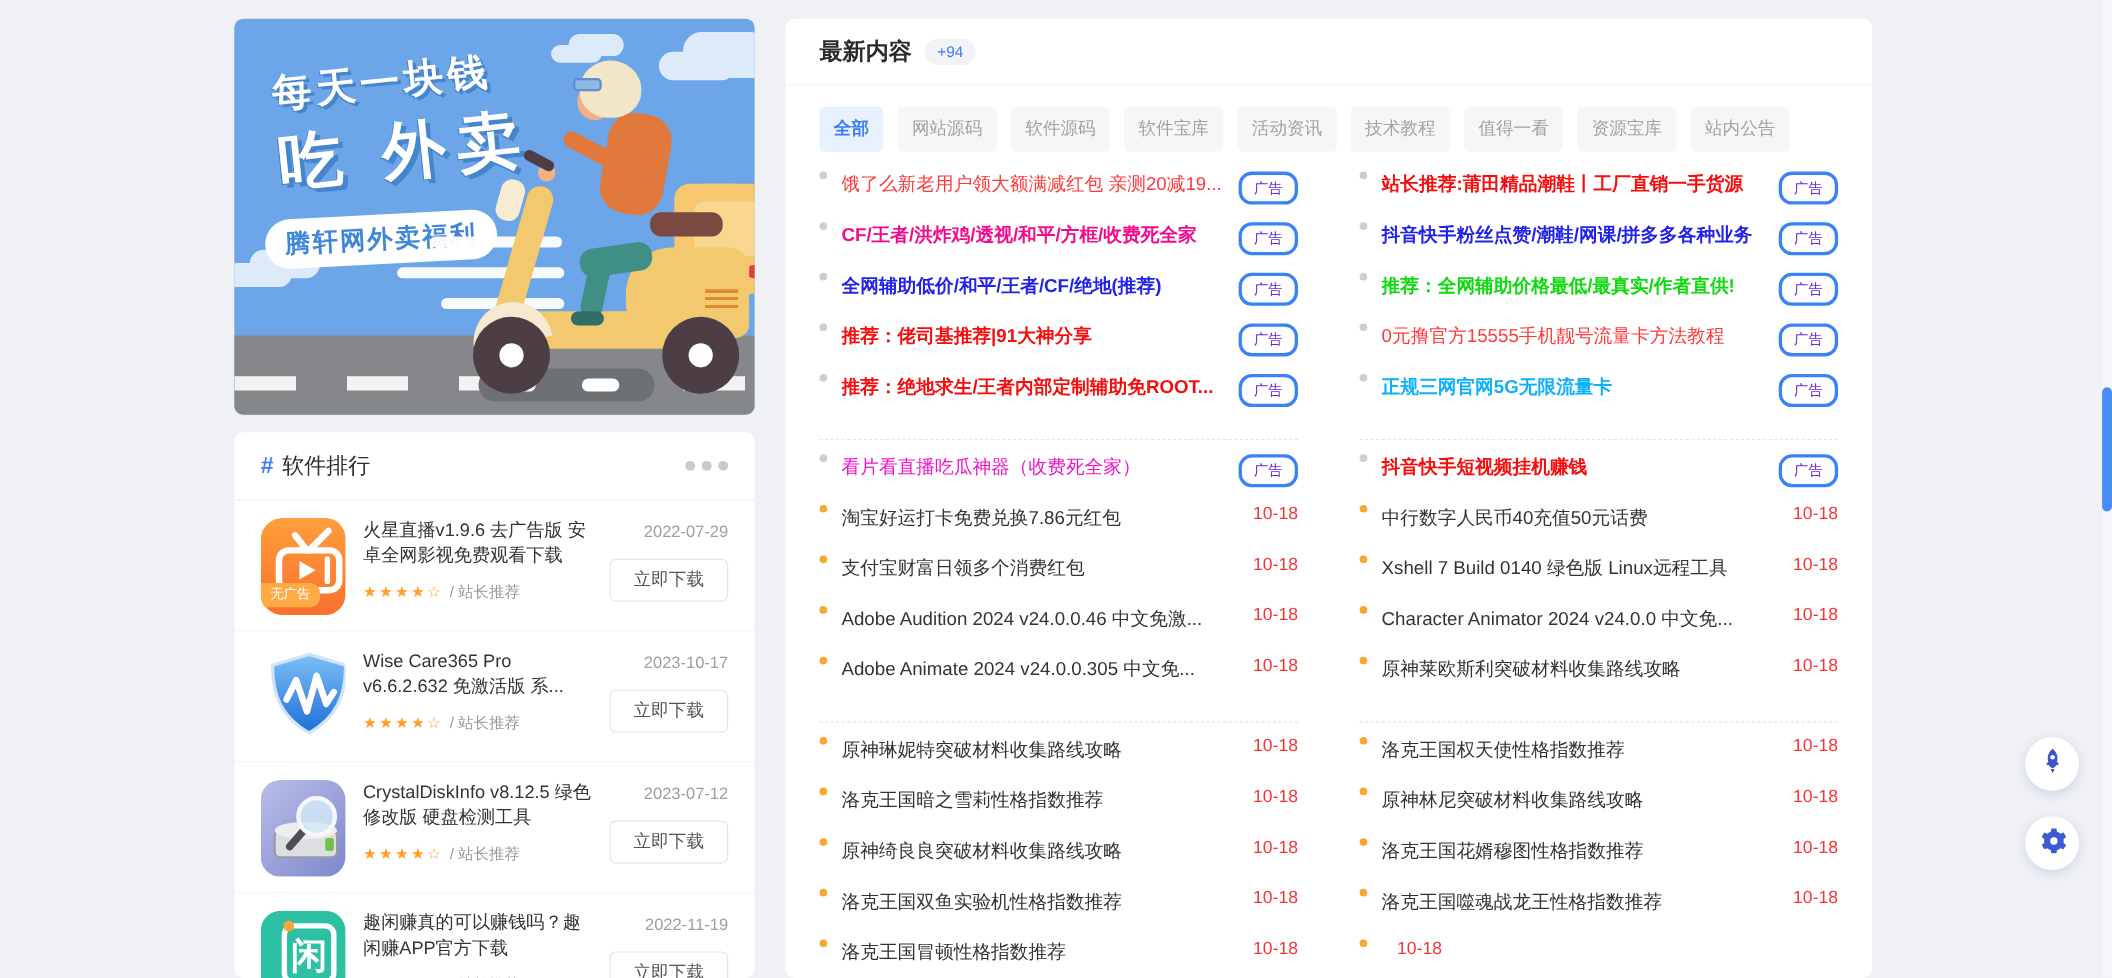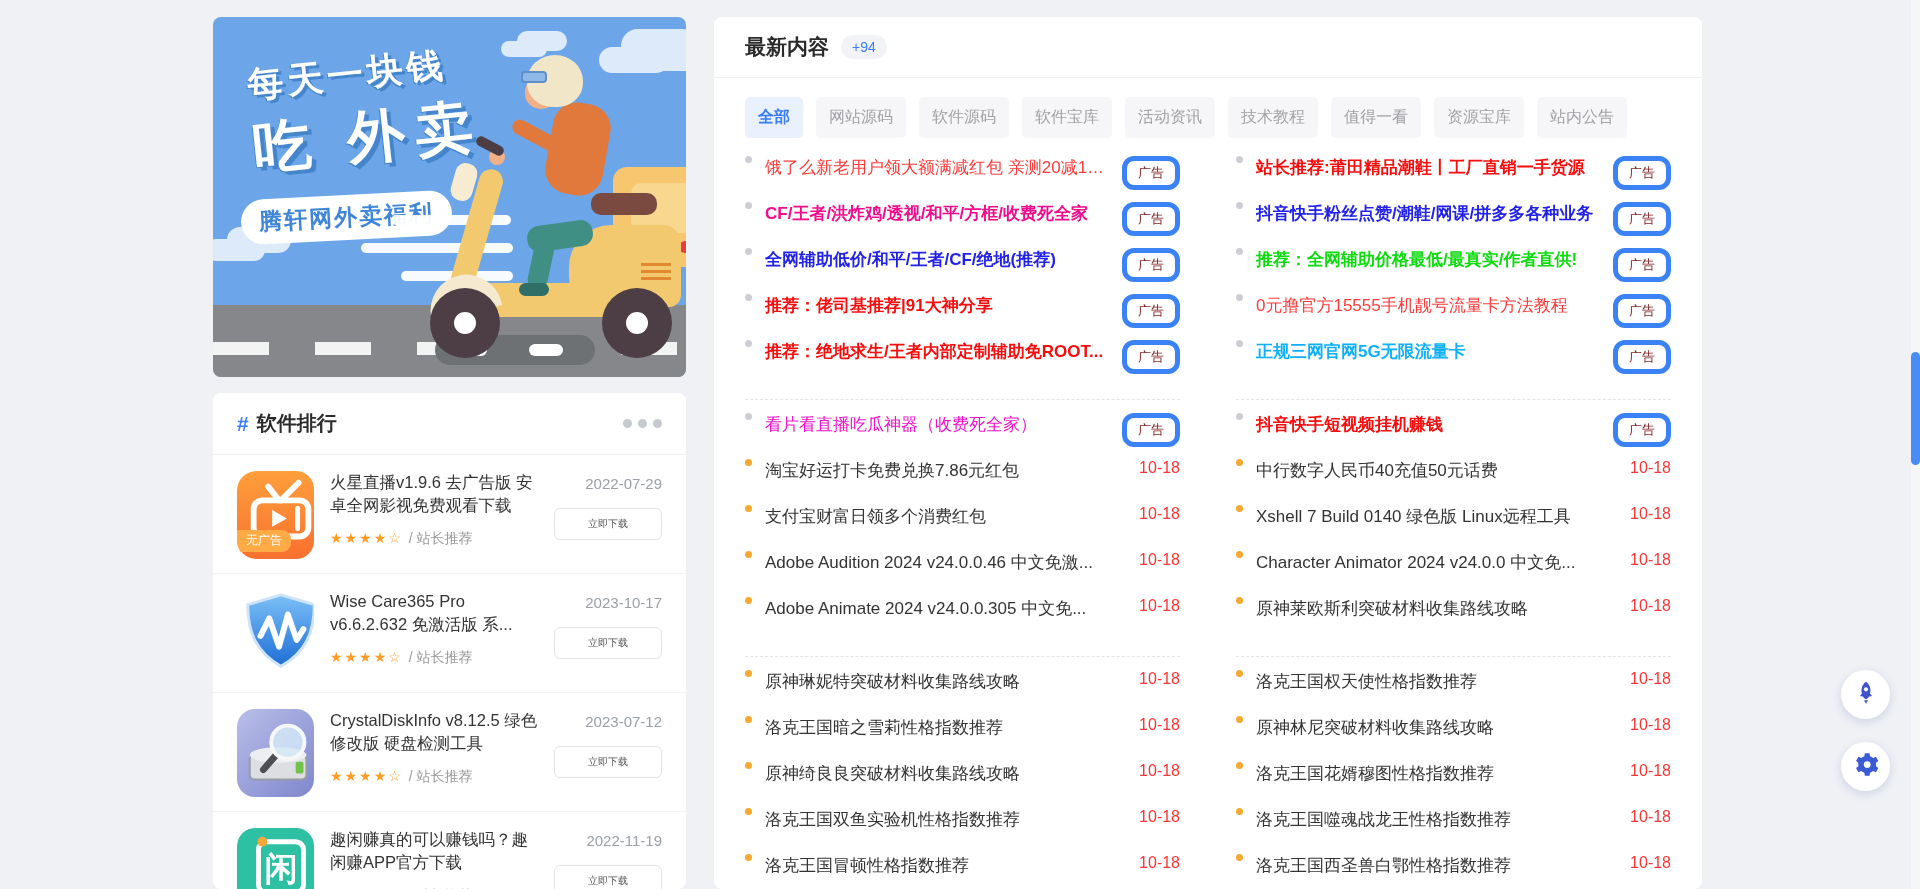--- a/index.html
+++ b/index.html
@@ -85,37 +85,37 @@
   .shin { position:absolute; left:318px; top:222px; width:20px; height:50px; background:#3f8f85;
           border-radius:9px; transform:rotate(12deg); }
   .shoe { position:absolute; left:306px; top:266px; width:30px; height:13px; background:#2f6f68;
           border-radius:7px; }
 
   
   .ranking { margin-top:16px; height:496px; overflow:hidden; position:relative; }
   .rank-head { display:flex; align-items:center; height:62px; padding:0 24px;
                border-bottom:1px solid #f0f0f2; }
   .rank-hash { color:#3b7cf7; font-size:21px; font-weight:bold; margin-right:8px; }
-  .rank-title { font-size:20px; font-weight:bold; color:#2c2c2c; }
+  .rank-title { font-size:20px; font-weight:normal; color:#2c2c2c; }
   .rank-dots { margin-left:auto; display:flex; gap:6px; cursor:pointer; }
   .rank-dots i { width:9px; height:9px; border-radius:50%; background:#c6cad0; display:block; }
   .rank-item { display:flex; padding:16px 24px 14px; border-bottom:1px solid #f3f3f5; }
   .app-icon { width:77px; height:88px; border-radius:18px; margin-right:16px; flex:none;
               position:relative; overflow:hidden; }
   .app-icon svg { display:block; width:88px; height:88px; }
   .app-badge { position:absolute; left:0; bottom:7px; background:#ffab45; color:#fff;
                font-size:12px; padding:2px 9px 3px; border-radius:0 9px 9px 0; }
   .rank-mid { flex:1; min-width:0; display:flex; flex-direction:column; }
   .rank-name { font-size:16.5px; color:#333; line-height:1.42; height:47px; overflow:hidden; cursor:pointer;}
   .rank-meta { margin-top:12px; font-size:14px; color:#9a9a9a; }
   .rank-meta .stars { color:#ff9d28; letter-spacing:2px; margin-right:6px; font-size:14px;}
   .rank-right { width:118px; flex:none; display:flex; flex-direction:column; align-items:flex-end; }
   .rank-date { font-size:15px; color:#9aa0a6; margin-top:4px; }
   .dl-btn { margin-top:16px; background:#fff; border:1px solid #e3e3e5; border-radius:6px;
-            color:#555; font-size:10px; padding:8px 0; width:108px; text-align:center; cursor:pointer;}
+            color:#555; font-size:16px; padding:8px 0; width:108px; text-align:center; cursor:pointer;}
 
   
   .latest-card { position:absolute; left:714px; top:17px; width:988px; height:872px;
                  overflow:hidden; }
   .latest-head { display:flex; align-items:center; height:61px; padding:0 31px;
                  border-bottom:1px solid #f0f0f2; }
   .latest-title { font-size:21px; font-weight:bold; color:#2b2b2b; }
   .count-badge { margin-left:12px; background:#f1f3f7; color:#3b7cf7; font-size:14px;
                  border-radius:12px; padding:4px 11px; }
   .tabs { display:flex; gap:13px; padding:19px 31px 10px; }
@@ -123,21 +123,21 @@
          border-radius:5px; cursor:pointer; white-space:nowrap; }
   .tab.active { background:#e9f0fe; color:#3b7cf7; font-weight:bold; }
   .cols { display:flex; gap:56px; padding:8px 31px 0; }
   .col { flex:1; min-width:0; }
   .row { display:flex; align-items:flex-start; height:46px; }
   .bullet { width:7px; height:7px; border-radius:50%; flex:none; margin-right:13px; }
   .bullet.ad { background:#ccced3; }
   .bullet.post { background:#f6a830; }
   .row-title { flex:1; min-width:0; font-size:17px; white-space:nowrap; overflow:hidden;
                text-overflow:ellipsis; cursor:pointer; color:#333; }
-  .ad-badge { flex:none; margin-left:14px; border:5px solid #3b82f6; color:#7f1d1d;
+  .ad-badge { flex:none; margin-left:14px; border:3px solid #3b82f6; color:#6d28d9;
               font-size:13px; border-radius:12px; padding:3px 11px; }
   .row-date { flex:none; margin-left:14px; color:#f83535; font-size:16px; }
   .dashed { border-top:1px dashed #e4e4e8; margin:13px 0; }
 
   
   .float-btn { position:absolute; left:1841px; width:49px; height:49px; border-radius:50%;
                background:#fff; box-shadow:0 3px 10px rgba(60,80,160,.18);
                display:flex; align-items:center; justify-content:center; cursor:pointer; }
   .float-btn.rocket { top:670px; }
   .float-btn.gear { top:742px; }
@@ -467,21 +467,20 @@
           <span class="row-title">洛克王国花婿穆图性格指数推荐</span>
           <span class="row-date">10-18</span>
         </div>
         <div class="row">
           <span class="bullet post"></span>
           <span class="row-title">洛克王国噬魂战龙王性格指数推荐</span>
           <span class="row-date">10-18</span>
         </div>
         <div class="row">
           <span class="bullet post"></span>
-          <span class="row-title">洛克王国西圣兽白鄂性格指数推荐</span>
           <span class="row-date">10-18</span>
         </div>
       </div>
   </div>
 </div>
 
 <div class="float-btn rocket">
   <span>
     <svg width="26" height="26" viewBox="0 0 24 24">
       <path d="M12 1.5c3.4 2.5 4.9 6.4 3.7 10.9l1.9 2.4-2.6.5c-.6 1.1-1.6 2-3 2.7-1.4-.7-2.4-1.6-3-2.7l-2.6-.5 1.9-2.4C7.1 7.9 8.6 4 12 1.5z" fill="#4053cf"></path>

